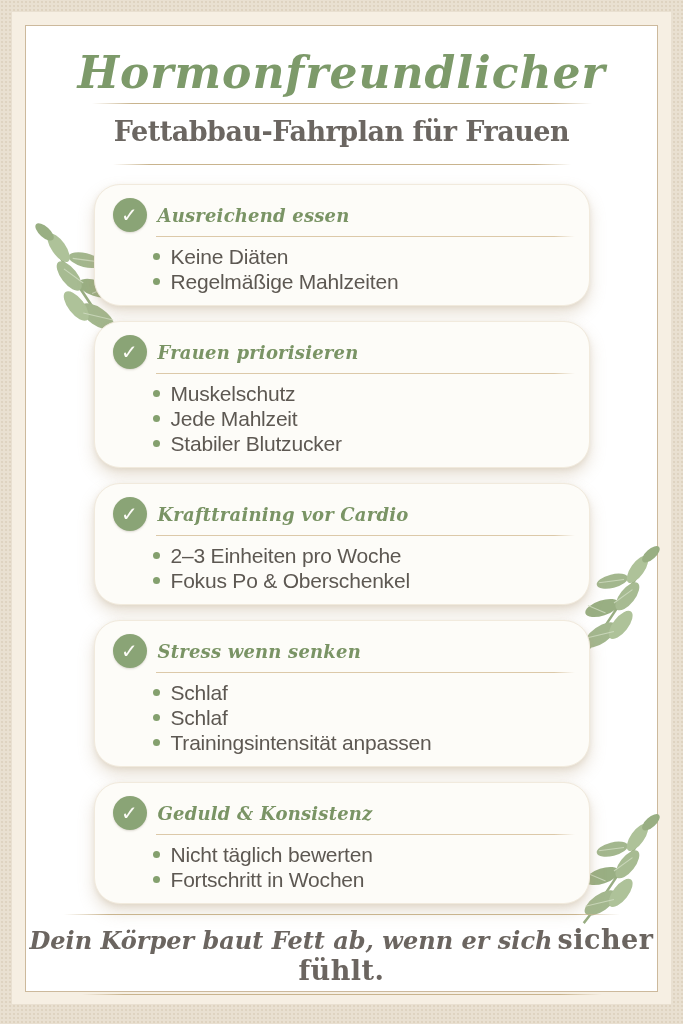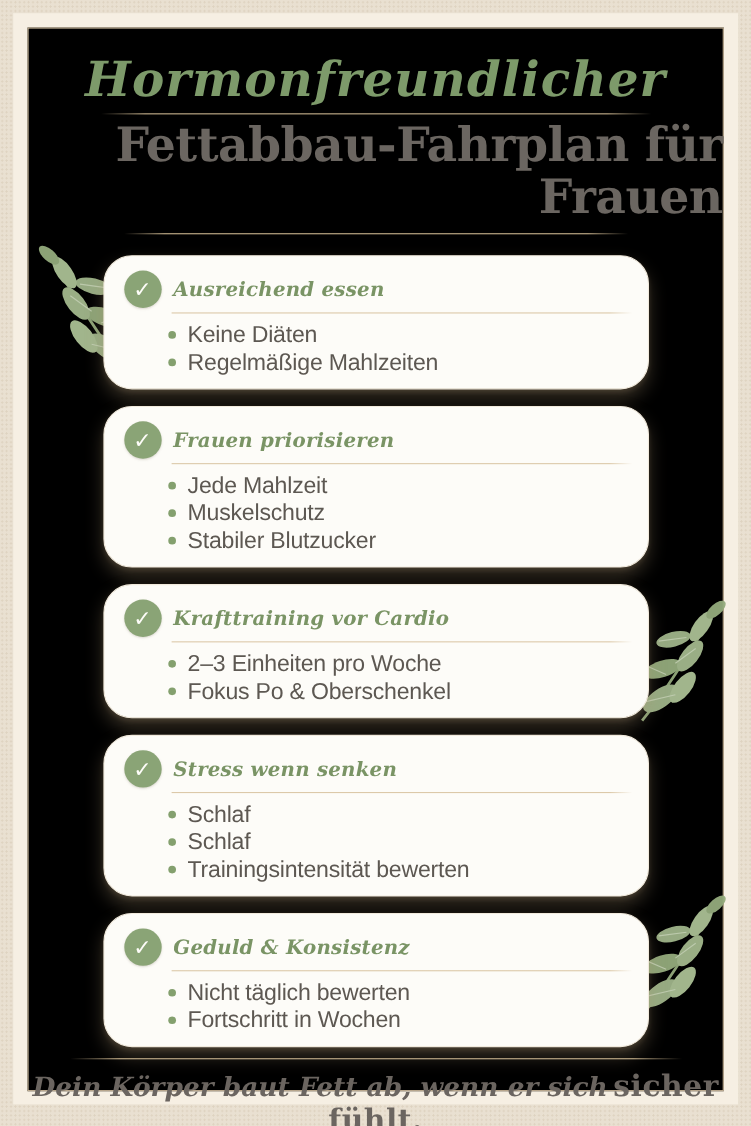--- a/index.html
+++ b/index.html
@@ -10,37 +10,37 @@
     background-color:#e9e0d1;
     background-image: radial-gradient(rgba(185,165,135,0.22) 1px, rgba(0,0,0,0) 1px);
     background-size:4px 4px;
   }
   .mat {
     position:absolute; left:12px; top:12px; right:12px; bottom:20px;
     background:#f6efe3;
   }
   .panel {
     position:absolute; left:13px; top:13px; right:13px; bottom:12px;
-    border:1px solid #ccb99c; background:#000000;
+    border:1px solid #ccb99c; background:#ffffff;
   }
   .content { position:relative; width:100%; height:100%; }
 
   
   .title-script {
     margin-top:20px; text-align:center;
     font-family:"DejaVu Serif", serif; font-style:italic; font-weight:600;
     font-size:44px; line-height:54px; color:#7d9a6a; letter-spacing:1px;
   }
   .rule { height:1px; margin:0 auto; }
   .rule-tan { background:linear-gradient(90deg, rgba(201,180,142,0) 0%, #c9b48e 8%, #c9b48e 92%, rgba(201,180,142,0) 100%); }
   .rule-title { width:500px; margin-top:3px; }
   .subtitle {
-    margin-top:4px; text-align:right;
+    margin-top:4px; text-align:center;
     font-family:"DejaVu Serif", serif; font-weight:600;
-    font-size:43px; line-height:48px; color:#6b6661; letter-spacing:-0.5px;
+    font-size:27px; line-height:48px; color:#6b6661; letter-spacing:-0.5px;
   }
   .rule-subtitle { width:458px; margin-top:8px; }
 
   
   .cards { position:relative; z-index:1; width:496px; margin:19px auto 0; }
   .card {
     position:relative; background:#fdfcf8;
     border:1px solid #f1eadd; border-radius:26px;
     box-shadow:0 8px 16px rgba(178,156,120,0.30), 0 2px 5px rgba(178,156,120,0.18);
     padding:13px 24px 11px 18px;
@@ -156,28 +156,28 @@
 
         <div class="card">
           <div class="card-header">
             <div class="check-circle">✓</div>
             <div class="card-title">Frauen priorisieren</div>
           </div>
           <div class="card-rule"></div>
           <ul class="bullets">
             <li>
                 <span class="dot"></span>
+                <span>Muskelschutz</span>
+              </li>
+            <li>
+                <span class="dot"></span>
                 <span>Jede Mahlzeit</span>
               </li>
             <li>
                 <span class="dot"></span>
-                <span>Muskelschutz</span>
-              </li>
-            <li>
-                <span class="dot"></span>
                 <span>Stabiler Blutzucker</span>
               </li>
           </ul>
         </div>
 
         <div class="card">
           <div class="card-header">
             <div class="check-circle">✓</div>
             <div class="card-title">Krafttraining vor Cardio</div>
           </div>
@@ -204,21 +204,21 @@
             <li>
                 <span class="dot"></span>
                 <span>Schlaf</span>
               </li>
             <li>
                 <span class="dot"></span>
                 <span>Schlaf</span>
               </li>
             <li>
                 <span class="dot"></span>
-                <span>Trainingsintensität bewerten</span>
+                <span>Trainingsintensität anpassen</span>
               </li>
           </ul>
         </div>
 
         <div class="card">
           <div class="card-header">
             <div class="check-circle">✓</div>
             <div class="card-title">Geduld &amp; Konsistenz</div>
           </div>
           <div class="card-rule"></div>

